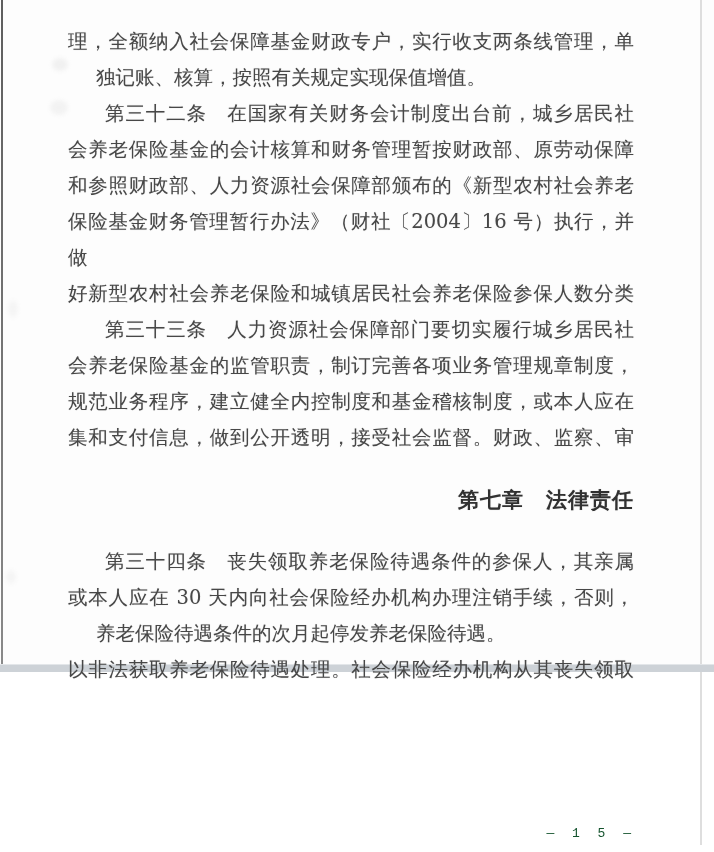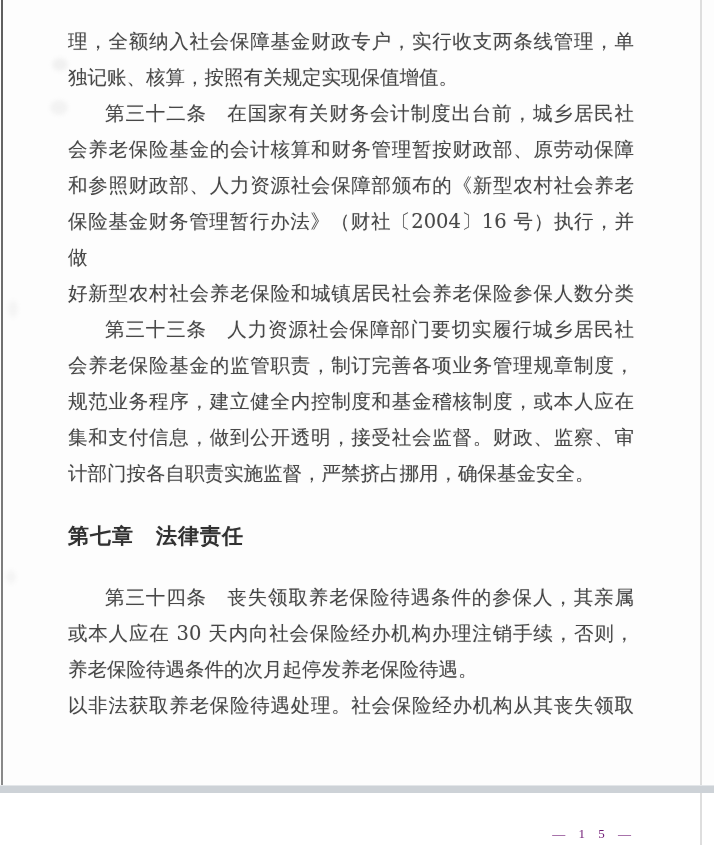--- a/index.html
+++ b/index.html
@@ -6,21 +6,21 @@
     margin: 0;
     padding: 0;
     width: 714px;
     height: 852px;
     overflow: hidden;
     background: #ffffff;
   }
   .page {
     position: relative;
     width: 714px;
-    height: 793px;
+    height: 672px;
     background: #fdfdfd;
     font-family: "DejaVu Serif", "Liberation Serif", serif;
   }
   
   .edge-left {
     position: absolute;
     left: 1px; top: 0;
     width: 2px; height: 100%;
     background: linear-gradient(#5e5e5e, #787878 60%, #8a8a8a);
   }
@@ -58,41 +58,41 @@
     color: #474747;
     text-shadow: 0 0 1px rgba(60,60,60,0.25);
   }
   .paragraph { margin: 0; }
   .line {
     text-align: justify;
     text-align-last: justify;
     white-space: normal;
   }
   .line.indent { text-indent: 37px; font-family: Liberation Serif, serif; }
-  .line.last { text-align-last: left; }
+  .line.last { text-align-last: left; margin-left: 28px; }
 
   .chapter-heading {
-    text-align: left;
+    text-align: right;
     font-weight: bold;
     font-family: "DejaVu Sans", "Liberation Sans", sans-serif;
     font-size: 21px;
     color: #313131;
     letter-spacing: 1px;
     margin: 26px 0;
     line-height: 36px;
   }
 
   .page-number {
     position: absolute;
     right: 78px;
     top: 826px;
     font-size: 13px;
     letter-spacing: 5px;
-    color: #701a75;
-    font-family: Liberation Serif, serif;
+    color: #14532d;
+    font-family: Liberation Mono, monospace;
   }
 </style>
 </head>
 <body>
 
 <div class="page">
   <div class="edge-left"></div>
   <div class="edge-right"></div>
   <div class="edge-bottom"></div>
   <div class="smudge s1"></div>
@@ -110,21 +110,20 @@
         <div class="line">会养老保险基金的会计核算和财务管理暂按财政部、原劳动保障</div>
         <div class="line">和参照财政部、人力资源社会保障部颁布的《新型农村社会养老</div>
         <div class="line">保险基金财务管理暂行办法》（财社〔2004〕16 号）执行，并做</div>
         <div class="line">好新型农村社会养老保险和城镇居民社会养老保险参保人数分类</div>
       </div>
       <div class="paragraph">
         <div class="line indent">第三十三条　人力资源社会保障部门要切实履行城乡居民社</div>
         <div class="line">会养老保险基金的监管职责，制订完善各项业务管理规章制度，</div>
         <div class="line">规范业务程序，建立健全内控制度和基金稽核制度，或本人应在</div>
         <div class="line">集和支付信息，做到公开透明，接受社会监督。财政、监察、审</div>
-        <div class="line last">计部门按各自职责实施监督，严禁挤占挪用，确保基金安全。</div>
       </div>
       <div class="chapter-heading">第七章　法律责任</div>
       <div class="paragraph">
         <div class="line indent">第三十四条　丧失领取养老保险待遇条件的参保人，其亲属</div>
         <div class="line">或本人应在 30 天内向社会保险经办机构办理注销手续，否则，</div>
         <div class="line last">养老保险待遇条件的次月起停发养老保险待遇。</div>
         <div class="line">以非法获取养老保险待遇处理。社会保险经办机构从其丧失领取</div>
       </div>
     </div>
 

